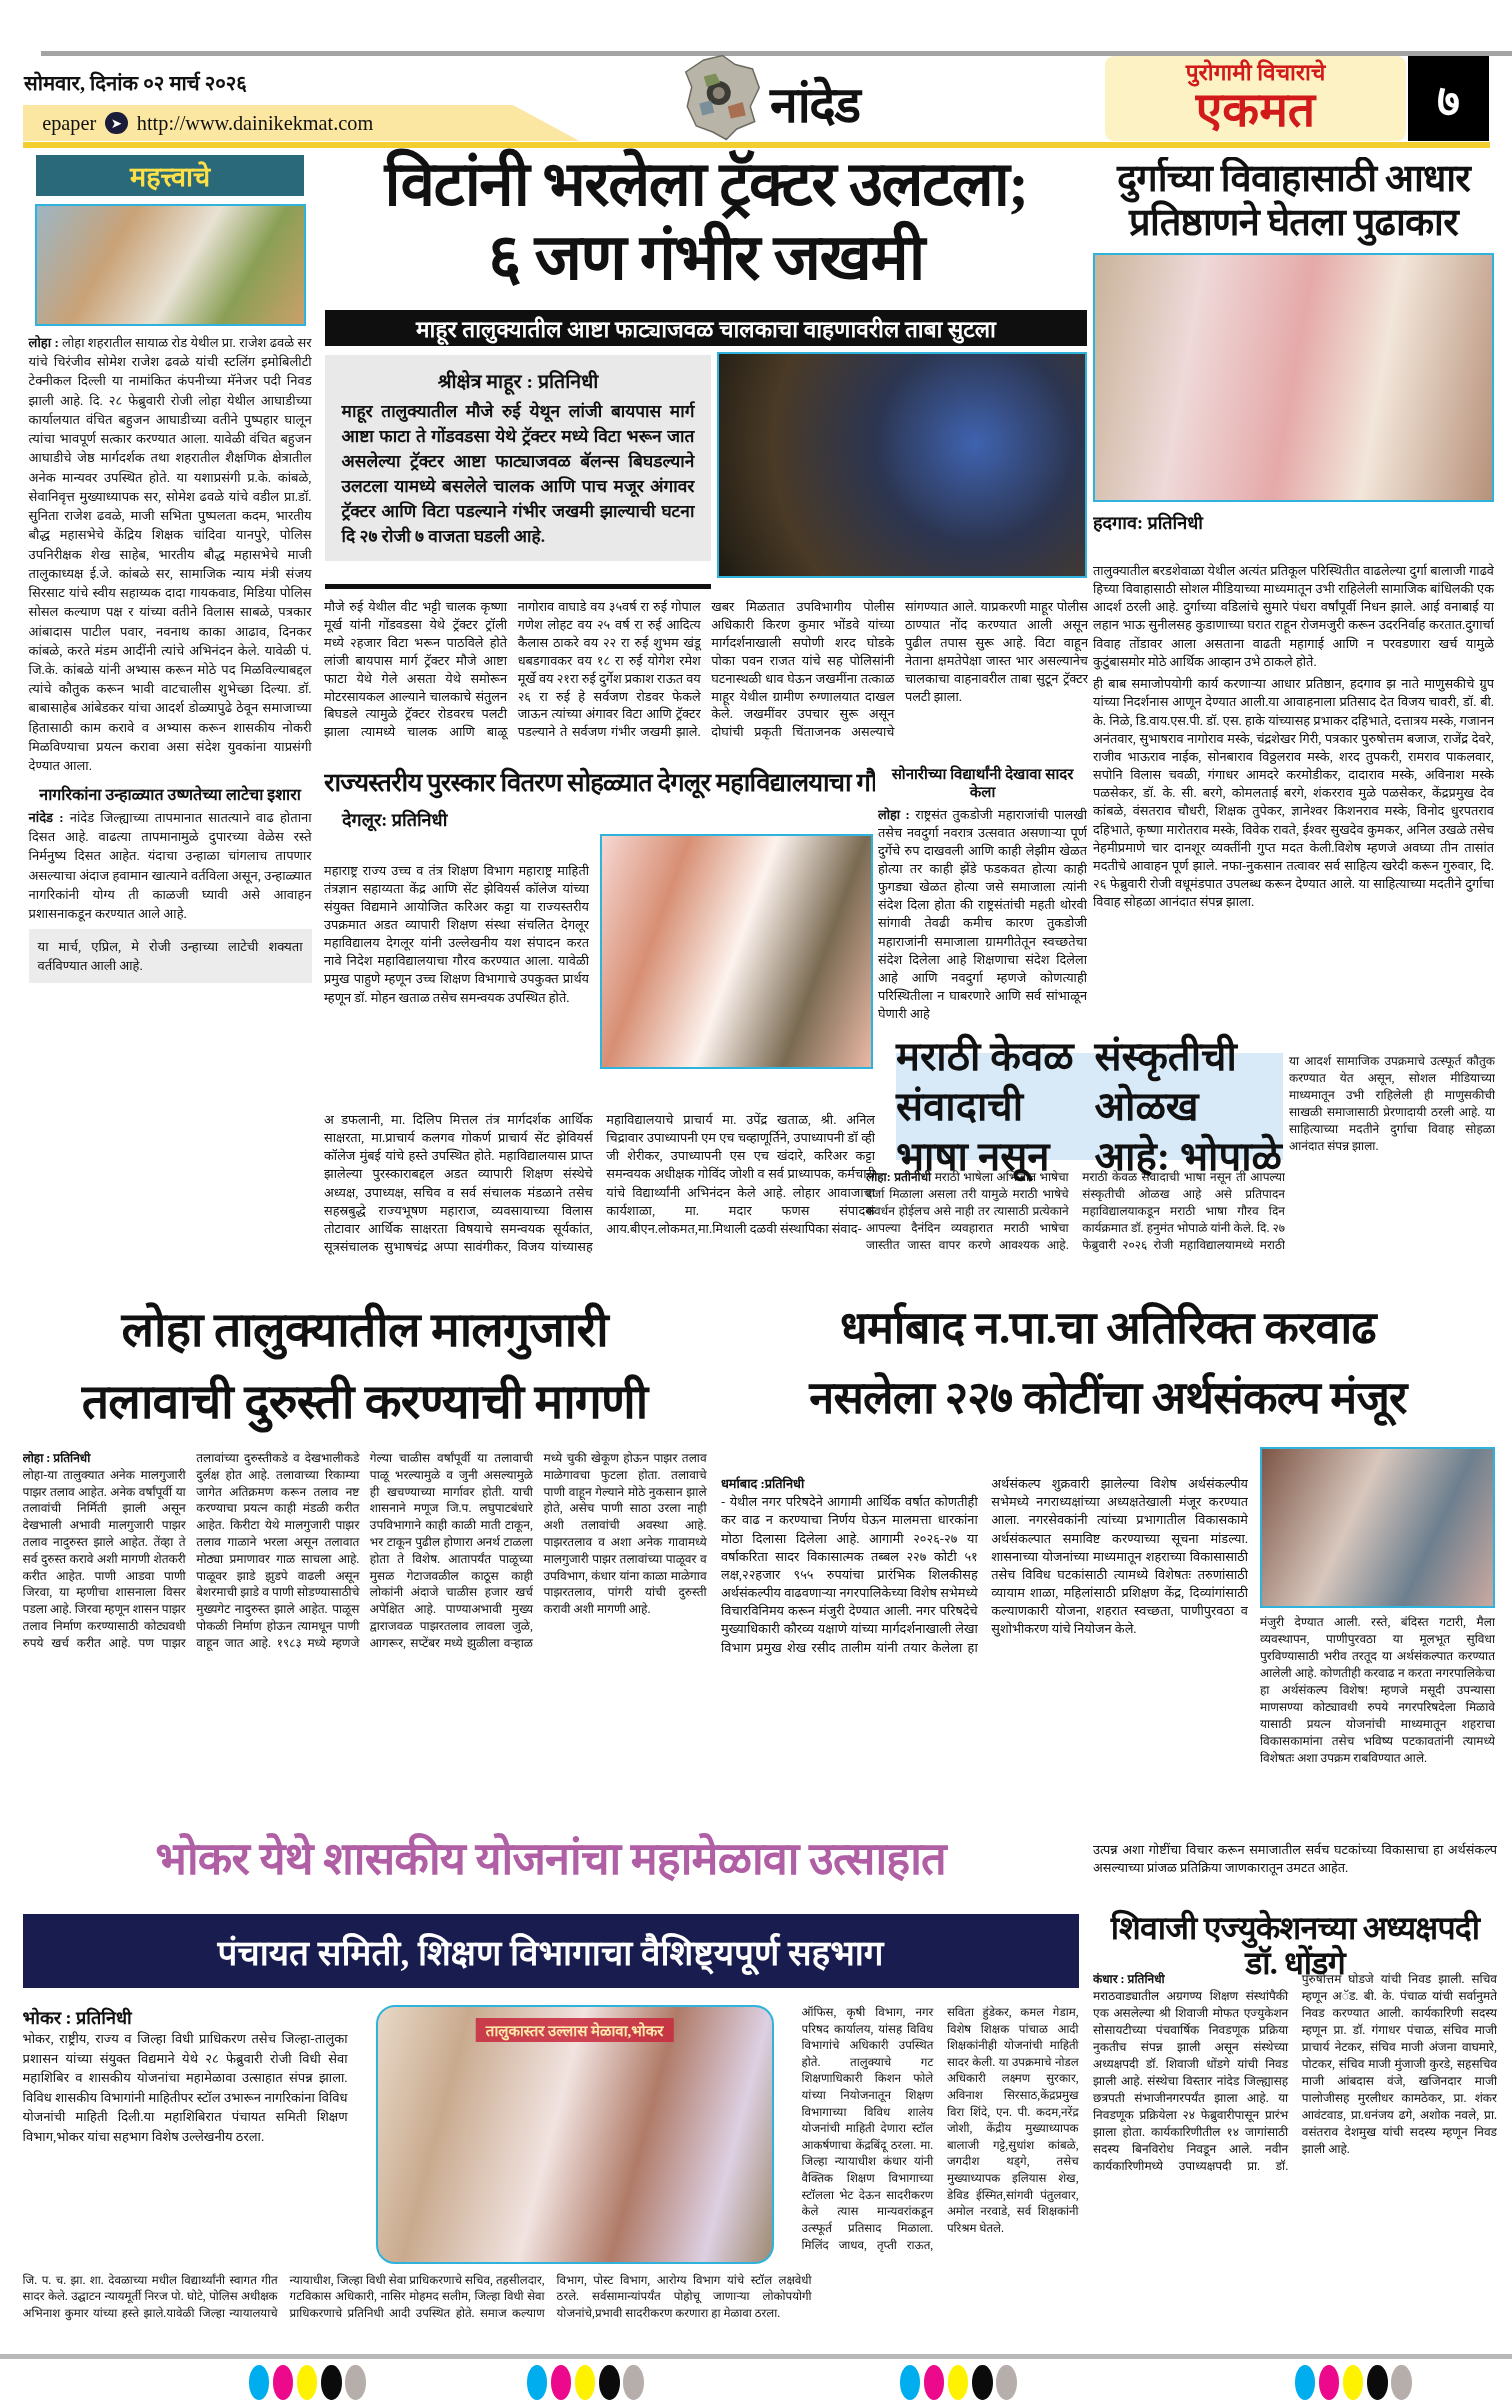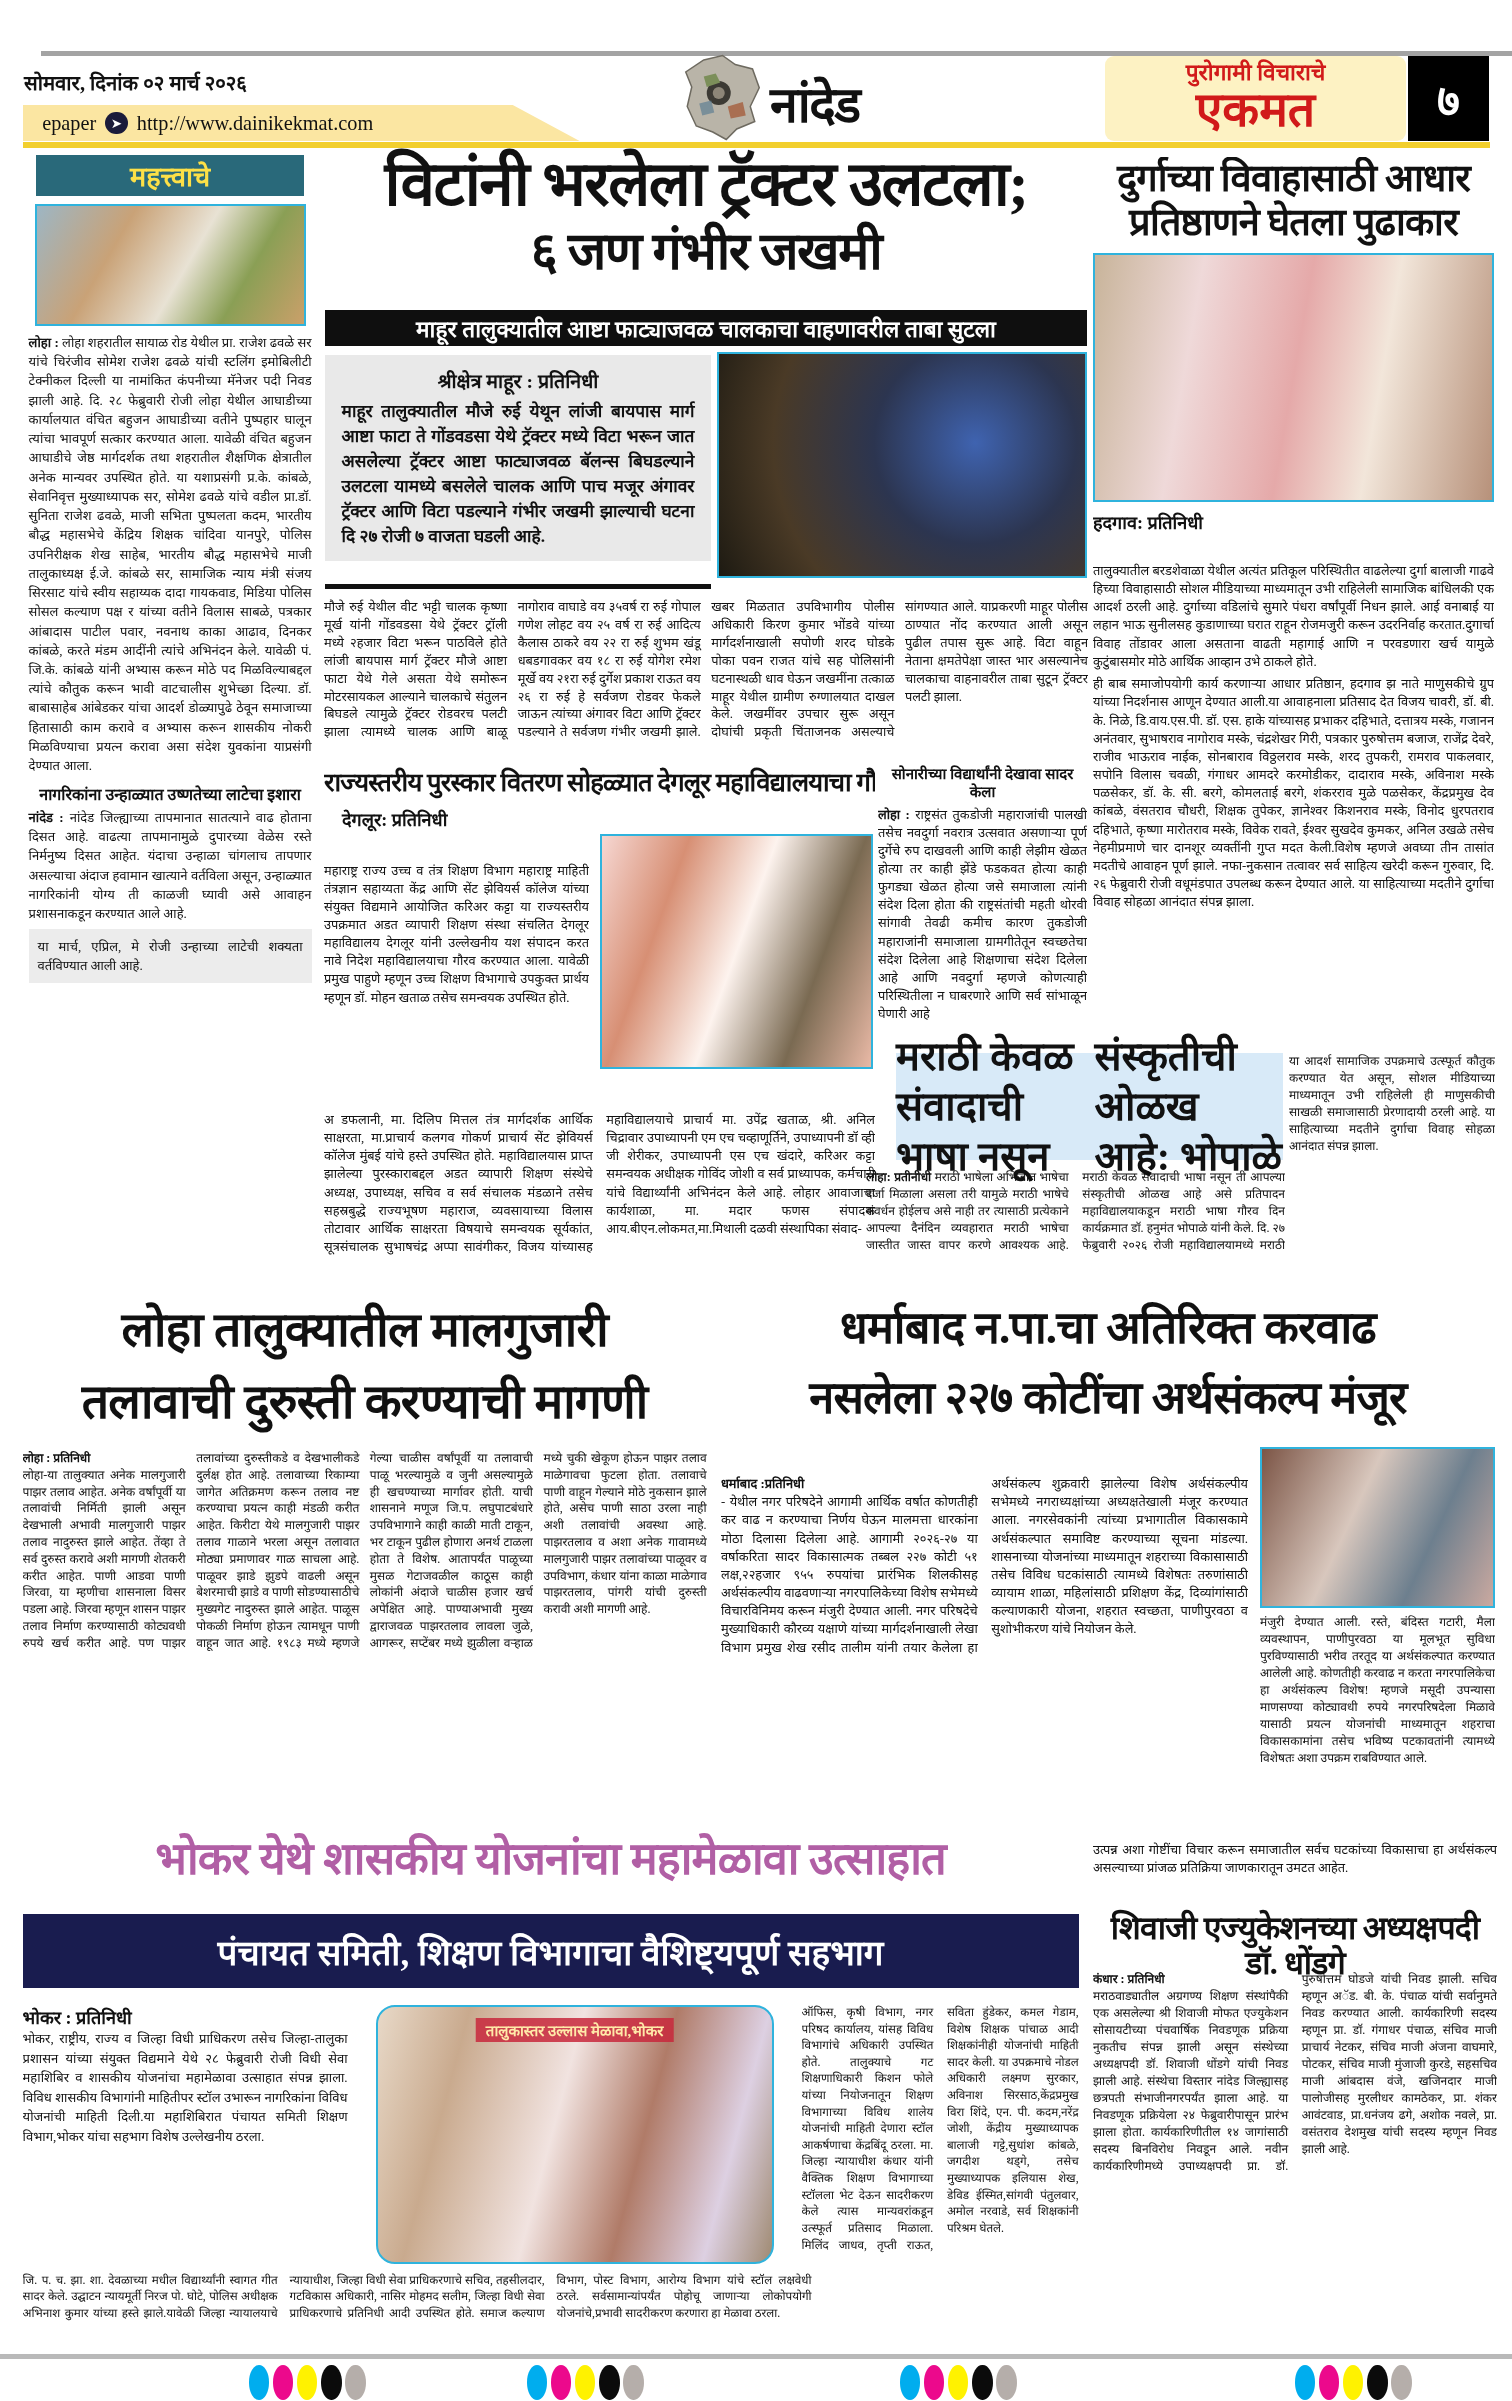--- a/index.html
+++ b/index.html
@@ -105,21 +105,21 @@
     </div>
     <div class="subhead-b ctr" style="margin:7.5px 0 3px;">नागरिकांना उन्हाळ्यात उष्णतेच्या लाटेचा इशारा</div>
     <div class="lc-body just" style="padding:0 6px;">
       <span class="lead-inline">नांदेड :</span>
       <span>नांदेड जिल्ह्याच्या तापमानात सातत्याने वाढ होताना दिसत आहे. वाढत्या तापमानामुळे दुपारच्या वेळेस रस्ते निर्मनुष्य दिसत आहेत. यंदाचा उन्हाळा चांगलाच तापणार असल्याचा अंदाज हवामान खात्याने वर्तविला असून, उन्हाळ्यात नागरिकांनी योग्य ती काळजी घ्यावी असे आवाहन प्रशासनाकडून करण्यात आले आहे.</span>
     </div>
     <div class="graybox lc-body just" style="margin:6px 6px 0;">या मार्च, एप्रिल, मे रोजी उन्हाच्या लाटेची शक्यता वर्तविण्यात आली आहे.</div>
   </div>
 
   <div class="abs ctr mainline" style="left:324px;top:153px;width:764px;font-size:62px;">विटांनी भरलेला ट्रॅक्टर उलटला;</div>
-  <div class="abs ctr mainline" style="left:324px;top:226px;width:764px;font-size:52px;">६ जण गंभीर जखमी</div>
+  <div class="abs ctr mainline" style="left:324px;top:226px;width:764px;font-size:64px;">६ जण गंभीर जखमी</div>
   <div class="abs strap" style="left:325px;top:310px;width:762px;height:36px;">माहूर तालुक्यातील आष्टा फाट्याजवळ चालकाचा वाहणावरील ताबा सुटला</div>
   <div class="abs leadbox clip" style="left:325px;top:355px;width:386px;height:206px;">
     <div class="dateline ctr">श्रीक्षेत्र माहूर : प्रतिनिधी</div>
     <div class="leadtxt just" style="margin-top:4.5px;">माहूर तालुक्यातील मौजे रुई येथून लांजी बायपास मार्ग आष्टा फाटा ते गोंडवडसा येथे ट्रॅक्टर मध्ये विटा भरून जात असलेल्या ट्रॅक्टर आष्टा फाट्याजवळ बॅलन्स बिघडल्याने उलटला यामध्ये बसलेले चालक आणि पाच मजूर अंगावर ट्रॅक्टर आणि विटा  पडल्याने गंभीर जखमी झाल्याची घटना दि २७ रोजी ७ वाजता घडली आहे.</div>
   </div>
   <div class="abs" style="left:325px;top:584px;width:386px;height:5.3px;background:#111;"></div>
   <div class="abs photo ph-tractor" style="left:717px;top:352px;width:370px;height:226px;"></div>
   <div class="abs cols4 just clip" style="left:324px;top:599px;width:764px;height:160px;">मौजे रुई येथील वीट भट्टी चालक कृष्णा मूर्ख यांनी गोंडवडसा येथे ट्रॅक्टर ट्रॉली मध्ये २हजार विटा भरून पाठविले होते लांजी बायपास मार्ग ट्रॅक्टर मौजे आष्टा फाटा येथे गेले असता येथे समोरून मोटरसायकल आल्याने चालकाचे संतुलन बिघडले त्यामुळे ट्रॅक्टर रोडवरच पलटी झाला त्यामध्ये चालक आणि बाळू नागोराव वाघाडे वय ३५वर्ष रा रुई गोपाल गणेश लोहट वय २५ वर्ष रा रुई आदित्य कैलास ठाकरे वय २२ रा रुई शुभम खंडू धबडगावकर वय १८ रा रुई योगेश रमेश मूर्खे वय २१रा रुई दुर्गेश प्रकाश राऊत वय २६ रा रुई हे सर्वजण रोडवर फेकले जाऊन त्यांच्या अंगावर विटा आणि ट्रॅक्टर पडल्याने ते सर्वजण गंभीर जखमी झाले. खबर मिळतात उपविभागीय पोलीस अधिकारी किरण कुमार भोंडवे यांच्या मार्गदर्शनाखाली सपोणी शरद घोडके पोका पवन राजत यांचे सह पोलिसांनी घटनास्थळी धाव घेऊन जखमींना तत्काळ माहूर येथील ग्रामीण रुग्णालयात दाखल केले. जखमींवर उपचार सुरू असून दोघांची प्रकृती चिंताजनक असल्याचे सांगण्यात आले. याप्रकरणी माहूर पोलीस ठाण्यात नोंद करण्यात आली असून पुढील तपास सुरू आहे. विटा वाहून नेताना क्षमतेपेक्षा जास्त भार असल्यानेच चालकाचा वाहनावरील ताबा सुटून ट्रॅक्टर पलटी झाला.</div>
 
   <div class="abs clip" style="left:324px;top:764px;width:551px;height:503px;">

